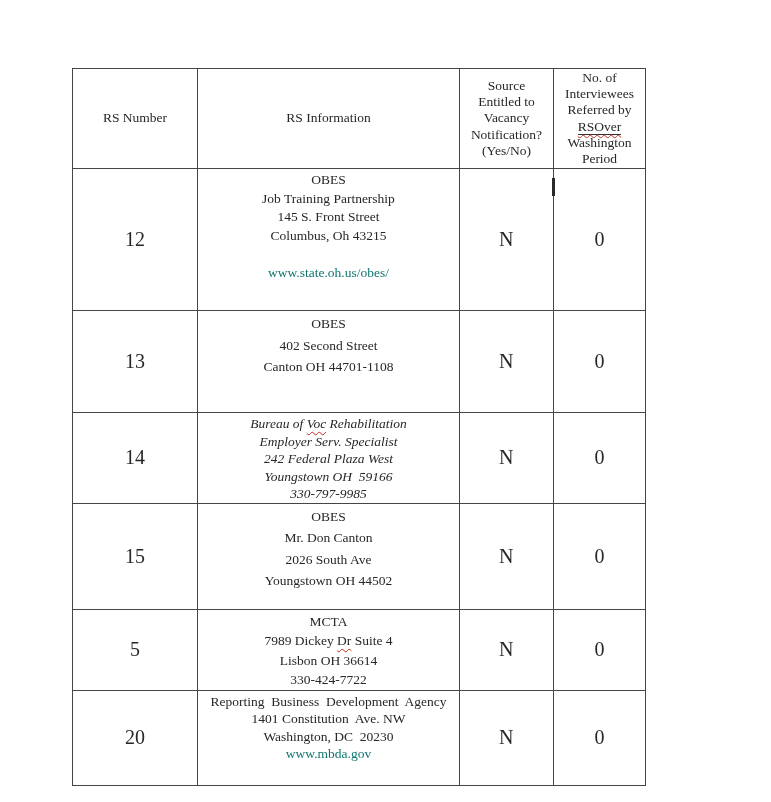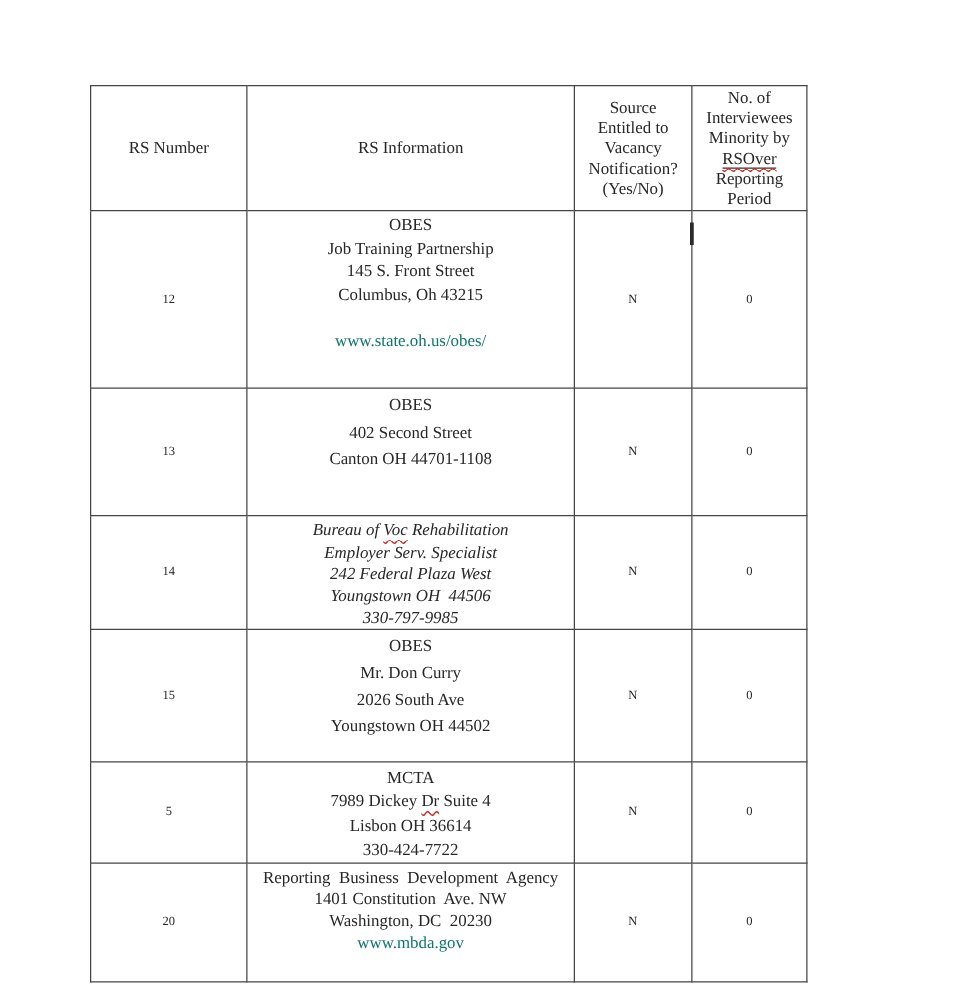--- a/index.html
+++ b/index.html
@@ -44,21 +44,21 @@
   tbody tr:nth-child(5) { height: 79px; }
   tbody tr:nth-child(6) { height: 95px; }
   th {
     vertical-align: middle;
     text-align: center;
     line-height: 16.2px;
   }
   td.num-cell, td.yn-cell, td.count-cell {
     vertical-align: middle;
     text-align: center;
-    font-size: 10px;
+    font-size: 20px;
   }
   td.yn-cell { letter-spacing: 0.5px; }
   td.info-cell {
     vertical-align: top;
     text-align: center;
     padding-top: 2px;
     margin-top: 12px;
   }
   .info-line { white-space: pre-wrap; line-height: 19px; }
   tbody tr:nth-child(1) .info-line { line-height: 18.5px; }
@@ -107,23 +107,23 @@
           <th>
             <div class="header-line"><span class="">Source</span></div>
             <div class="header-line"><span class="">Entitled to</span></div>
             <div class="header-line"><span class="">Vacancy</span></div>
             <div class="header-line"><span class="">Notification?</span></div>
             <div class="header-line"><span class="">(Yes/No)</span></div>
           </th>
           <th>
             <div class="header-line"><span class="">No. of</span></div>
             <div class="header-line"><span class="">Interviewees</span></div>
-            <div class="header-line"><span class="">Minority by</span></div>
+            <div class="header-line"><span class="">Referred by</span></div>
             <div class="header-line"><span class="uline"><span class="squiggle">RSOver</span></span></div>
-            <div class="header-line"><span class="">Reporting</span></div>
+            <div class="header-line"><span class="">Washington</span></div>
             <div class="header-line"><span class="">Period</span></div>
           </th>
         </tr>
     </thead>
     <tbody>
         <tr>
           <td class="num-cell">12</td>
           <td class="info-cell">
             <div class="info-line"><span class="">OBES</span></div>
             <div class="info-line"><span class="">Job Training Partnership</span></div>
@@ -144,31 +144,31 @@
           </td>
           <td class="yn-cell">N</td>
           <td class="count-cell">0</td>
         </tr>
         <tr>
           <td class="num-cell">14</td>
           <td class="info-cell">
             <div class="info-line"><span class="">Bureau of </span><span class="squiggle">Voc</span><span class=""> Rehabilitation</span></div>
             <div class="info-line"><span class="">Employer Serv. Specialist</span></div>
             <div class="info-line"><span class="">242 Federal Plaza West</span></div>
-            <div class="info-line"><span class="">Youngstown OH  44506</span></div>
+            <div class="info-line"><span class="">Youngstown OH  59166</span></div>
             <div class="info-line"><span class="">330-797-9985</span></div>
           </td>
           <td class="yn-cell">N</td>
           <td class="count-cell">0</td>
         </tr>
         <tr>
           <td class="num-cell">15</td>
           <td class="info-cell">
             <div class="info-line"><span class="">OBES</span></div>
-            <div class="info-line"><span class="">Mr. Don Curry</span></div>
+            <div class="info-line"><span class="">Mr. Don Canton</span></div>
             <div class="info-line"><span class="">2026 South Ave</span></div>
             <div class="info-line"><span class="">Youngstown OH 44502</span></div>
           </td>
           <td class="yn-cell">N</td>
           <td class="count-cell">0</td>
         </tr>
         <tr>
           <td class="num-cell">5</td>
           <td class="info-cell">
             <div class="info-line"><span class="">MCTA</span></div>

